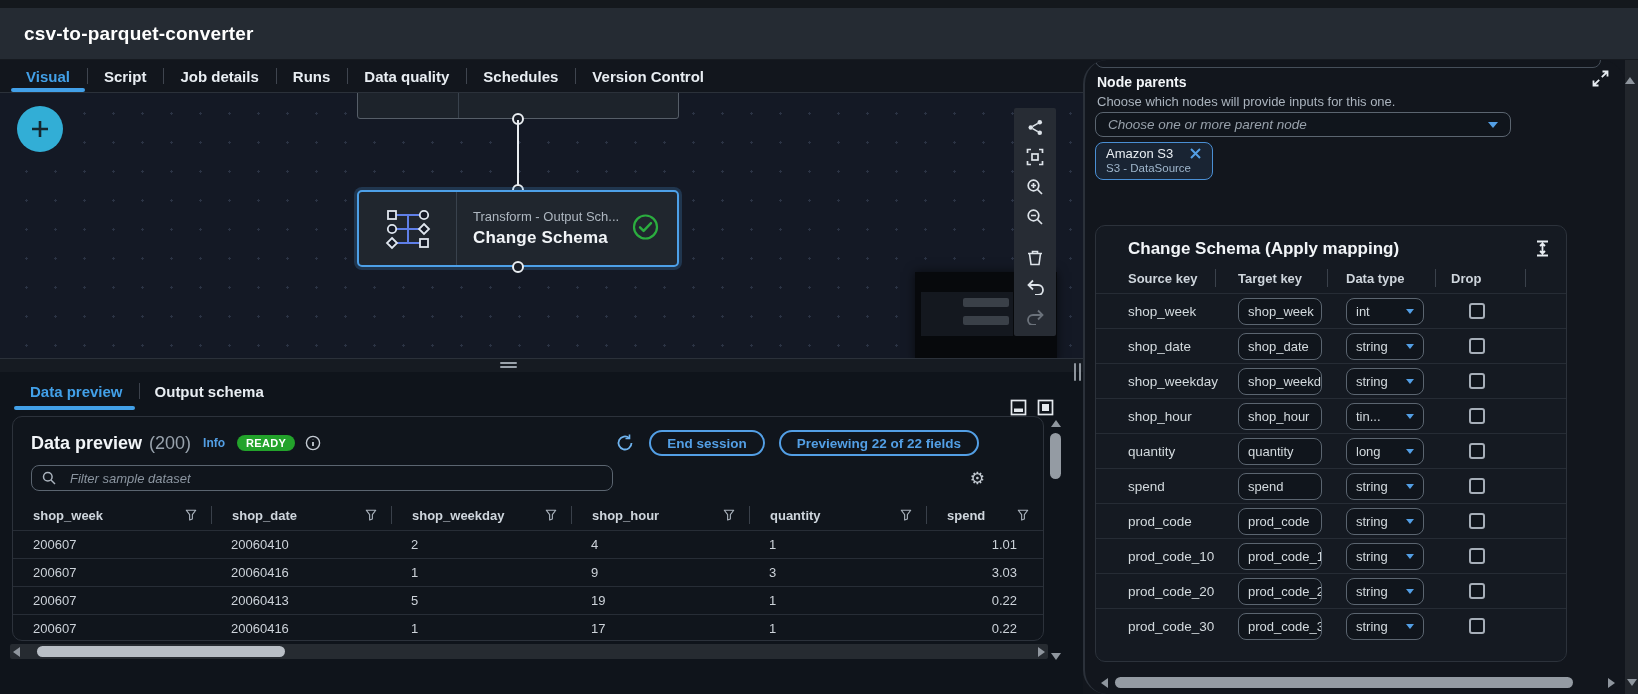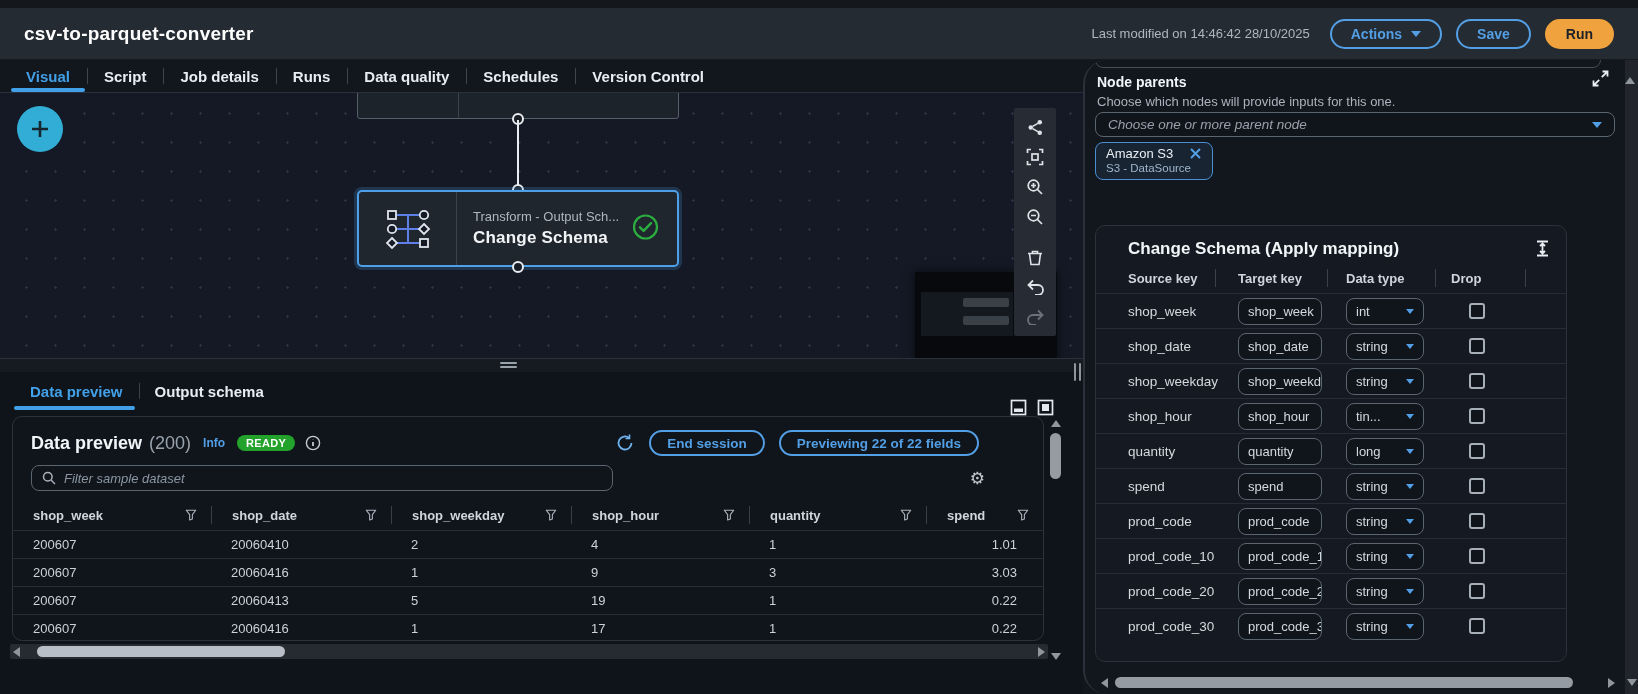--- a/index.html
+++ b/index.html
@@ -77,21 +77,21 @@
   .pchead{display:flex;align-items:center;padding:13px 18px 0 18px;}
   .pctitle{font-size:18px;font-weight:bold;color:#f2f5f8;}
   .pccount{font-size:18px;color:#98a2ac;margin-left:7px;}
   .infolink{font-size:12px;font-weight:bold;color:#539fe5;margin-left:12px;cursor:pointer;}
   .badge{margin-left:12px;background:#23a32b;color:#ffffff;font-size:11px;font-weight:bold;padding:2px 9px;border-radius:10px;letter-spacing:.3px;}
   .infoicon{margin-left:10px;color:#c3cad2;cursor:pointer;display:flex;}
   .pchead-right{margin-left:auto;display:flex;align-items:center;gap:14px;margin-right:46px;}
   .btn.thin{height:26px;border-width:2px;font-size:13.5px;padding:0 16px;}
   .refresh{color:#6fb3ee;cursor:pointer;display:flex;}
   .filterrow{display:flex;align-items:center;margin:9px 18px 0 18px;}
-  .filterinput{width:582px;height:26px;border:1px solid #5b6570;border-radius:8px;background:#10151c;display:flex;align-items:center;gap:8px;padding:0 10px;color:#8b95a0;}
+  .filterinput{width:582px;height:26px;border:1px solid #5b6570;border-radius:8px;background:#10151c;display:flex;align-items:center;gap:14px;padding:0 10px;color:#8b95a0;}
   .filterinput .ph{font-style:italic;font-size:13px;}
   .gear{margin-left:auto;margin-right:40px;color:#c3cad2;font-size:17px;cursor:pointer;line-height:1;}
 
   .ptable{margin-top:9px;}
   .prow, .phead{display:grid;grid-template-columns:198px 180px 180px 178px 177px 1fr;}
   .phead{height:30px;align-items:center;}
   .pth{display:flex;align-items:center;justify-content:space-between;padding:0 14px 0 20px;font-size:13px;font-weight:bold;color:#cfd6dd;height:18px;border-left:1px solid #39404a;cursor:pointer;}
   .pth:first-child{border-left:none;}
   .funnel{color:#aab3bd;}
   .prow{height:28px;align-items:center;border-top:1px solid #272d36;font-size:13px;color:#ccd2d9;}
@@ -109,21 +109,21 @@
   .arr.down{border-left:5px solid transparent;border-right:5px solid transparent;border-top:7px solid #8f969e;}
   .arr.leftA{border-top:5px solid transparent;border-bottom:5px solid transparent;border-right:7px solid #8f969e;margin:0 3px;}
   .arr.rightA{border-top:5px solid transparent;border-bottom:5px solid transparent;border-left:7px solid #8f969e;margin:0 3px;}
   .vscroll .arr.down{margin-top:auto;}
 
   
   .clippedtop{position:absolute;left:10px;right:24px;top:-18px;height:26px;border:1px solid #454e59;border-radius:8px;}
   .np-title{position:absolute;left:12px;top:14px;font-size:14px;font-weight:bold;color:#f2f5f8;}
   .np-desc{position:absolute;left:12px;top:34px;font-size:13px;color:#aab3bd;}
   .expand{position:absolute;right:16px;top:10px;color:#e8edf2;cursor:pointer;}
-  .npselect{position:absolute;left:10px;top:52px;width:520px;height:25px;border:1px solid #5b6570;border-radius:8px;background:#10151c;display:flex;align-items:center;padding:0 12px;cursor:pointer;}
+  .npselect{position:absolute;left:10px;top:52px;width:416px;height:25px;border:1px solid #5b6570;border-radius:8px;background:#10151c;display:flex;align-items:center;padding:0 12px;cursor:pointer;}
   .npselect .ph{font-style:italic;font-size:13.5px;color:#98a1ab;}
   .npselect .caret{margin-left:auto;}
   .chip{position:absolute;left:10px;top:82px;width:118px;height:38px;border:1px solid #4a8fd4;border-radius:8px;background:#192433;padding:3px 10px;}
   .chip .r1{display:flex;align-items:center;font-size:13px;color:#e9eef3;}
   .chip .x{margin-left:auto;color:#539fe5;cursor:pointer;display:flex;}
   .chip .r2{font-size:11.5px;color:#9fb6cc;margin-top:1px;}
 
   .mcard{position:absolute;left:10px;top:165px;width:472px;height:437px;background:#151a22;border:1px solid #2c323b;border-radius:10px;overflow:hidden;}
   .mtitle{font-size:17px;font-weight:bold;color:#f2f5f8;padding:13px 0 0 32px;}
   .unfold{position:absolute;right:16px;top:14px;color:#e8edf2;cursor:pointer;}
@@ -150,33 +150,20 @@
 </style>
 </head>
 <body>
 
 <div class="app">
 
   <div class="topstrip"></div>
 
   <div class="header">
     <div class="jobtitle">csv-to-parquet-converter</div>
-    <div class="header-right">
-      <span class="lastmod">Last modified on 14:46:42 28/10/2025</span>
-      <span class="btn">
-        <span>Actions</span>
-        <span class="caret"></span>
-      </span>
-      <span class="btn">
-          <span>Save</span>
-        </span>
-      <span class="btn primary">
-          <span>Run</span>
-        </span>
-    </div>
   </div>
 
   <div class="main">
 
     <div class="left">
 
       <div class="tabbar">
           <div class="ntab active">
             <span>Visual</span>
           </div>

